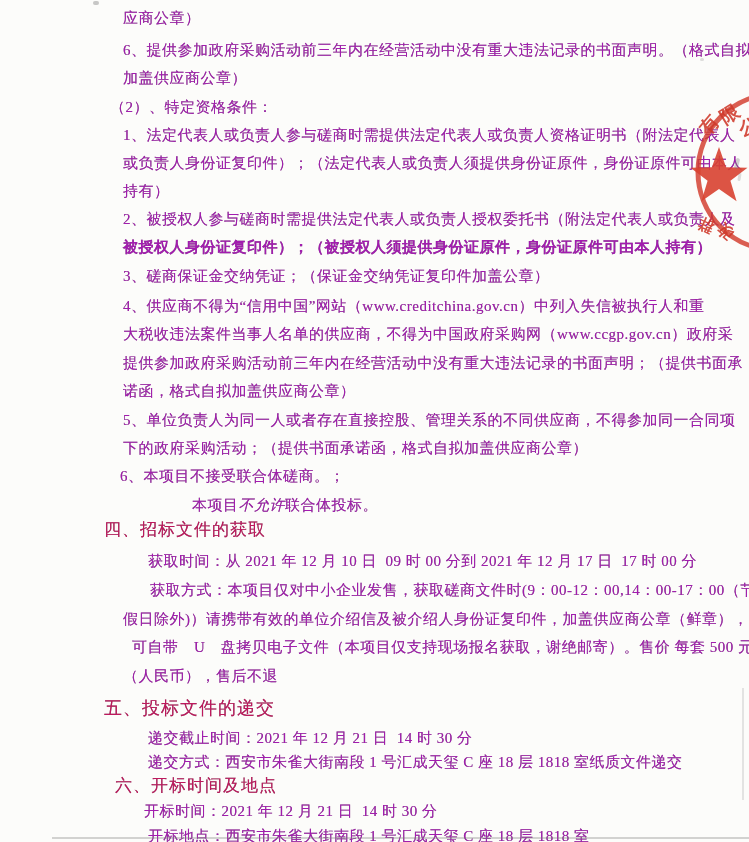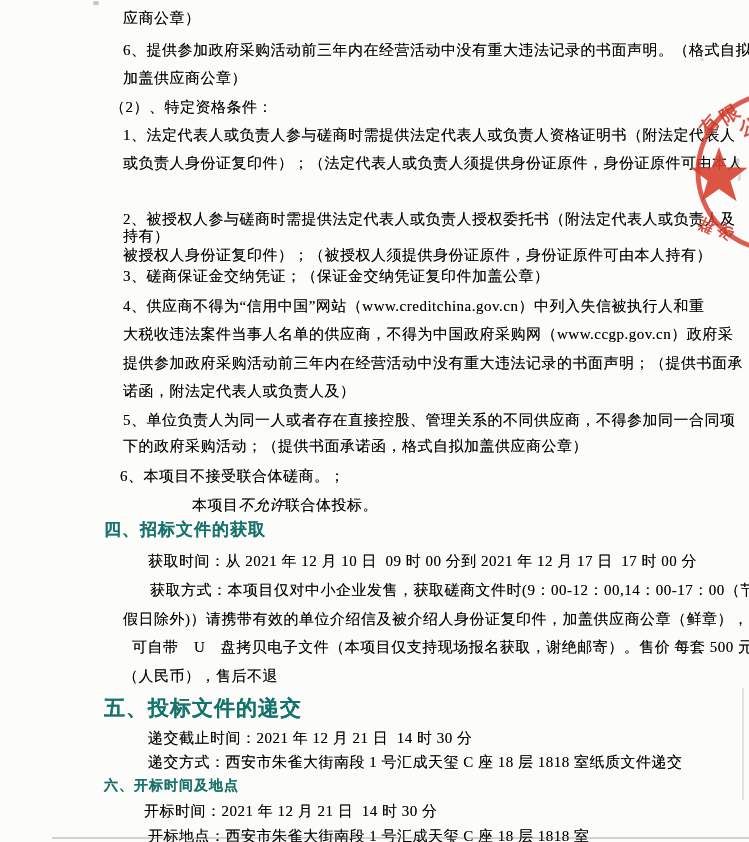--- a/index.html
+++ b/index.html
@@ -9,28 +9,28 @@
     font-family:"Liberation Serif","DejaVu Serif",serif;
   }
   .page{
     position:relative;width:749px;height:842px;
     background:#fcfcfa;
     overflow:hidden;
   }
   .line{
     position:absolute;
     font-size:15px;line-height:20px;
-    color:#000000;
+    color:#a21caf;
     white-space:pre;
     letter-spacing:0.5px;
     text-shadow:0 0 .4px rgba(40,38,36,.55);
   }
   .line.bold{
-    font-weight:700;
-    color:#0f766e;
+    font-weight:400;
+    color:#be185d;
     letter-spacing:1px;
   }
   .line .it{font-style:italic;}
   .stamp{
     position:absolute;left:655px;top:80px;
     width:94px;height:185px;
     pointer-events:none;
   }
   .stamp circle{fill:none;stroke:#d23b2c;stroke-width:5;opacity:.82;}
   .stamp polygon{fill:#d84130;opacity:.9;}
@@ -52,42 +52,42 @@
 
 <div class="page">
 
   <div id="text-layer">
       <div class="line" style="left: 123px; top: 8px;">应商公章）</div>
       <div class="line" style="left: 123px; top: 40px;">6、提供参加政府采购活动前三年内在经营活动中没有重大违法记录的书面声明。（格式自拟，</div>
       <div class="line" style="left: 123px; top: 68px;">加盖供应商公章）</div>
       <div class="line" style="left: 110px; top: 97px;">（2）、特定资格条件：</div>
       <div class="line" style="left: 123px; top: 125px;">1、法定代表人或负责人参与磋商时需提供法定代表人或负责人资格证明书（附法定代表人</div>
       <div class="line" style="left: 123px; top: 153px;">或负责人身份证复印件）；（法定代表人或负责人须提供身份证原件，身份证原件可由本人</div>
-      <div class="line" style="left: 123px; top: 181px; margin-top: 45px;">持有）</div>
+      <div class="line" style="left: 123px; top: 181px;">持有）</div>
       <div class="line" style="left: 123px; top: 209px;">2、被授权人参与磋商时需提供法定代表人或负责人授权委托书（附法定代表人或负责人及</div>
-      <div class="line" style="left: 123px; top: 245px;">被授权人身份证复印件）；（被授权人须提供身份证原件，身份证原件可由本人持有）</div>
+      <div class="line" style="left: 123px; top: 237px; font-weight: bold;">被授权人身份证复印件）；（被授权人须提供身份证原件，身份证原件可由本人持有）</div>
       <div class="line" style="left: 123px; top: 266px;">3、磋商保证金交纳凭证；（保证金交纳凭证复印件加盖公章）</div>
       <div class="line" style="left: 123px; top: 296px;">4、供应商不得为“信用中国”网站（www.creditchina.gov.cn）中列入失信被执行人和重</div>
       <div class="line" style="left: 123px; top: 324px;">大税收违法案件当事人名单的供应商，不得为中国政府采购网（www.ccgp.gov.cn）政府采</div>
       <div class="line" style="left: 123px; top: 353px;">提供参加政府采购活动前三年内在经营活动中没有重大违法记录的书面声明；（提供书面承</div>
-      <div class="line" style="left: 123px; top: 381px;">诺函，附法定代表人或负责人及）</div>
+      <div class="line" style="left: 123px; top: 381px;">诺函，格式自拟加盖供应商公章）</div>
       <div class="line" style="left: 123px; top: 410px; text-align: right;">5、单位负责人为同一人或者存在直接控股、管理关系的不同供应商，不得参加同一合同项</div>
-      <div class="line" style="left: 123px; top: 438px; font-family: Liberation Mono, monospace;">下的政府采购活动；（提供书面承诺函，格式自拟加盖供应商公章）</div>
+      <div class="line" style="left: 123px; top: 438px;">下的政府采购活动；（提供书面承诺函，格式自拟加盖供应商公章）</div>
       <div class="line" style="left: 120px; top: 466px;">6、本项目不接受联合体磋商。；</div>
       <div class="line" style="left: 150px; top: 495px; margin-left: 42px;"><span>本项目</span><span class="it">不允许</span><span>联合体投标。</span></div>
       <div class="line bold" style="left: 104px; top: 520px; font-size: 17px;">四、招标文件的获取</div>
       <div class="line" style="left: 148px; top: 551px; text-align: center;">获取时间：从 2021 年 12 月 10 日  09 时 00 分到 2021 年 12 月 17 日  17 时 00 分</div>
       <div class="line" style="left: 150px; top: 580px;">获取方式：本项目仅对中小企业发售，获取磋商文件时(9：00-12：00,14：00-17：00（节</div>
       <div class="line" style="left: 123px; top: 609px;">假日除外)）请携带有效的单位介绍信及被介绍人身份证复印件，加盖供应商公章（鲜章），</div>
       <div class="line" style="left: 123px; top: 637px; margin-left: 9px;">可自带　U　盘拷贝电子文件（本项目仅支持现场报名获取，谢绝邮寄）。售价 每套 500 元</div>
       <div class="line" style="left: 123px; top: 666px;">（人民币），售后不退</div>
-      <div class="line bold" style="left: 104px; top: 698px; font-size: 21px;">五、投标文件的递交</div>
+      <div class="line bold" style="left: 104px; top: 698px; font-size: 18px;">五、投标文件的递交</div>
       <div class="line" style="left: 148px; top: 728px;">递交截止时间：2021 年 12 月 21 日  14 时 30 分</div>
       <div class="line" style="left: 148px; top: 752px;">递交方式：西安市朱雀大街南段 1 号汇成天玺 C 座 18 层 1818 室纸质文件递交</div>
-      <div class="line bold" style="left: 104px; top: 776px; font-size: 14px;">六、开标时间及地点</div>
+      <div class="line bold" style="left: 115px; top: 776px; font-size: 17px;">六、开标时间及地点</div>
       <div class="line" style="left: 144px; top: 801px;">开标时间：2021 年 12 月 21 日  14 时 30 分</div>
       <div class="line" style="left: 148px; top: 826px;">开标地点：西安市朱雀大街南段 1 号汇成天玺 C 座 18 层 1818 室</div>
     </div>
 
   <svg class="stamp" viewBox="655 80 94 185" width="94" height="185">
     <circle cx="776" cy="172" r="78"></circle>
     <polygon points="719,147 726.1,167.3 747.5,167.7 730.4,180.7 736.6,201.3 719,189 701.4,201.3 707.6,180.7 690.5,167.7 711.9,167.3"></polygon>
     <text x="699" y="133" font-size="19" transform="rotate(-50 707 125)">有</text>
     <text x="720" y="121" font-size="19" transform="rotate(-32 729 114)">限</text>
     <text x="739" y="134" font-size="19" transform="rotate(-16 746 127)">公</text>

